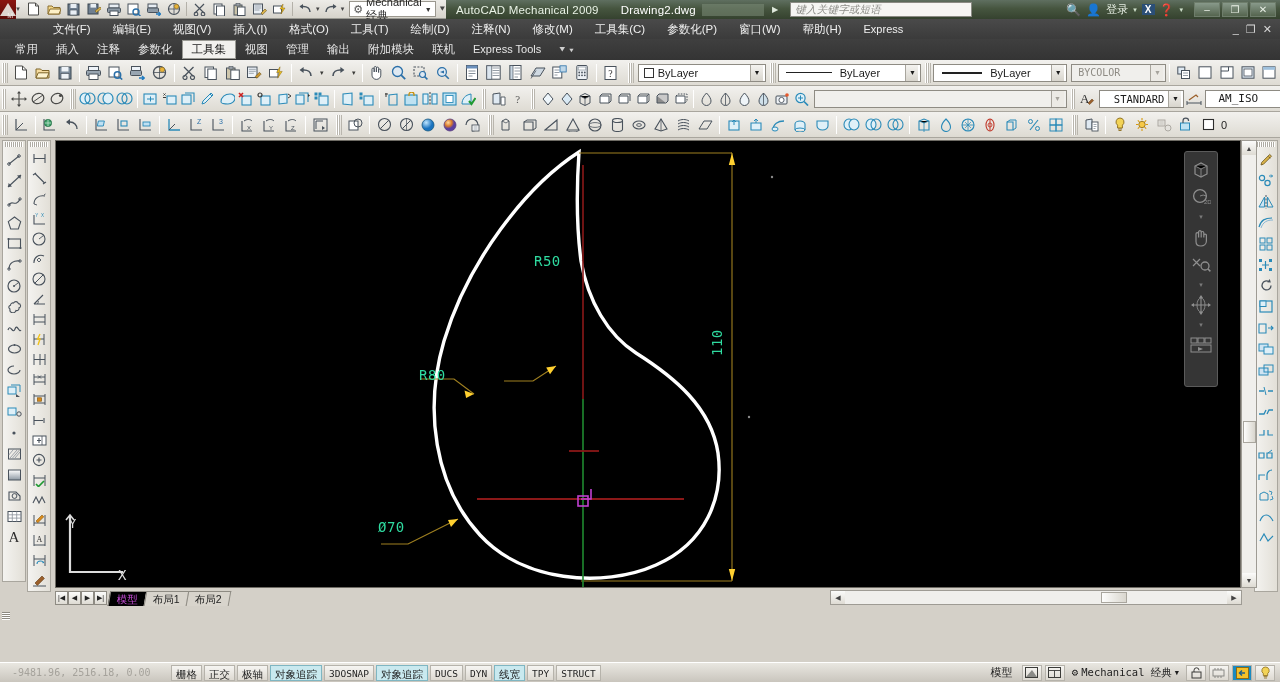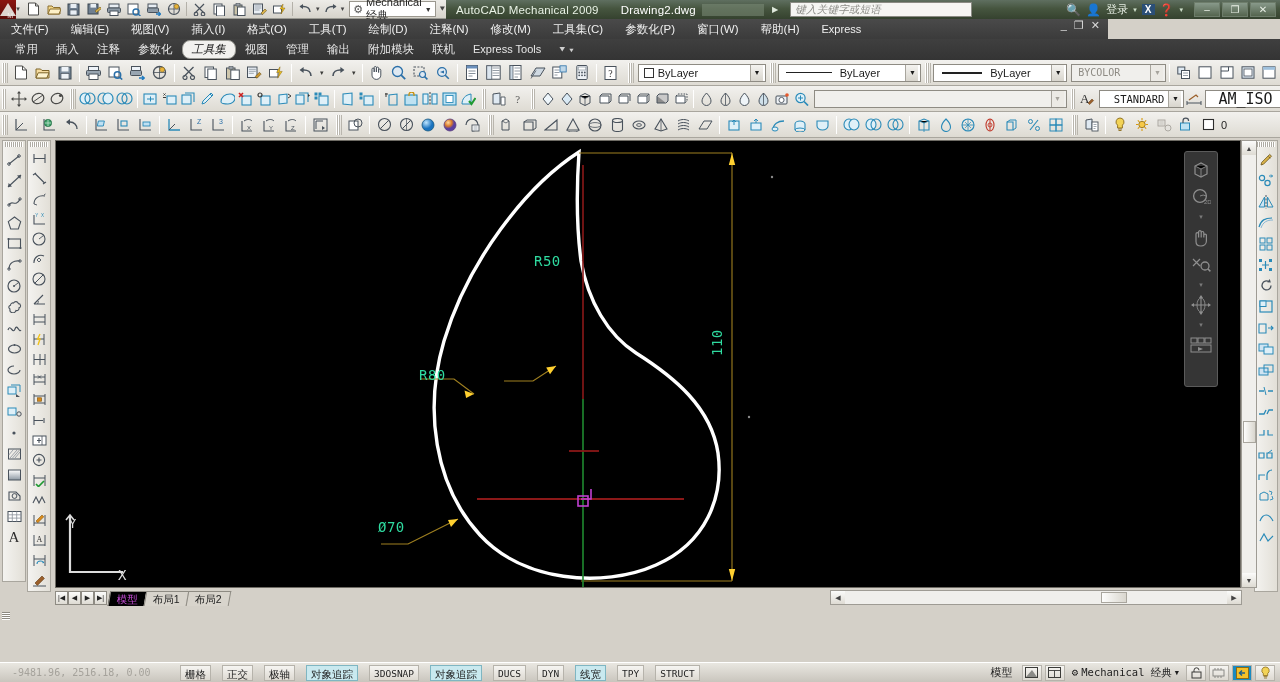--- a/index.html
+++ b/index.html
@@ -40,32 +40,32 @@
   .tb-arrow{ margin-left:8px; font-size:8px;color:#dfe9dc;}
   .searchbox{ margin-left:12px; width:182px;height:15px;background:#f6f6f3;border:1px solid #8b8b84;
     font-size:10.5px;color:#8d8d88; font-style:italic; display:flex;align-items:center;padding-left:4px;}
   .tb-right{ display:flex;align-items:center; gap:5px; padding-right:4px; }
   .tb-ic{ color:#e4ece1;font-size:12px; }
   .wbtns{ display:flex;align-items:center;gap:2px;margin-left:6px;}
   .wbtn{ width:26px;height:15px;background:linear-gradient(to bottom,#88998a,#55654f);
     border:1px solid #6e7d6b; color:#e8efe5;font-size:10px;display:flex;align-items:center;justify-content:center;}
 
   
-  .menubar{ position:absolute; left:0; top:19px; width:1108px;height:20px;
+  .menubar{ position:absolute; left:0; top:19px; width:1280px;height:20px;
     background:linear-gradient(to bottom,#4a4a4a,#3b3b3b);
-    display:flex;}
+    display:flex;align-items:center; padding-left:42px; }
   .menubar .mi{ color:#efefef;font-size:11.5px; padding:0 11px; line-height:20px; }
   .menubar .mi.en{ font-size:11px; }
   .menubar .mwin{ margin-left:auto; color:#d8d8d8; font-size:11px; padding-right:6px; letter-spacing:2px;}
 
   
   .ribtabs{ position:absolute;left:0;top:39px;width:1280px;height:21px;
     background:linear-gradient(to bottom,#3f3f3f,#343434); display:flex;align-items:center;padding-left:6px;}
   .ribtabs .rt{ color:#e6e6e6;font-size:11.5px;padding:0 9px;line-height:19px;}
-  .ribtabs .rt.active{ background:#f2f1ee;color:#1a1a1a; border:1px solid #9a9a94; border-radius:8px; line-height:17px;font-style:italic;}
+  .ribtabs .rt.active{ background:#f2f1ee;color:#1a1a1a; border:1px solid #9a9a94; border-radius:0; line-height:17px;}
   .ribtabs .rt.en{ font-size:11px; }
   .ribtabs .drop{ margin-left:8px; color:#cfcfcf;font-size:10px; }
 
   
   .tbrow{ position:absolute;left:0;width:1280px;height:26px;
     background:linear-gradient(to bottom,#f2f1ee,#dedbd3); display:flex;align-items:center;
     border-bottom:1px solid #a9a69e;}
   .r1{ top:60px; } .r2{ top:86px; } .r3{ top:112px; }
   .grip{ width:6px;height:20px; margin:0 2px;
     background:repeating-linear-gradient(to right,#b9b6ae 0 1px,#fff 1px 2px,#b9b6ae 2px 3px,transparent 3px 4px);
@@ -147,21 +147,21 @@
     background:repeating-linear-gradient(to bottom,#8e8b83 0 1px,#fff 1px 2px);}
   .cmdtext{ position:absolute;left:14px;top:611px;width:1250px;height:28px;
     font-family:"DejaVu Sans Mono",monospace;font-size:11.5px;color:#1440d6;line-height:14px;}
   .cmdinputwrap{ position:absolute;left:14px;top:645px;width:1255px;height:15px;
     background:#d4d0c8;border-top:1px solid #fff;}
   .cmdprompt{ font-family:"DejaVu Sans Mono",monospace;font-size:11.5px;color:#c04ad0;line-height:15px;}
 
   
   .statusbar{ position:absolute;left:0;top:662px;width:1280px;height:20px;
     background:linear-gradient(to bottom,#e9e7e1,#c9c5bd); border-top:1px solid #fff;
-    display:flex;align-items:center;gap:9px; }
+    display:flex;align-items:center; }
   .coords{ width:170px;padding-left:12px;font-family:"DejaVu Sans Mono",monospace;font-size:10px;color:#a5a29b;}
   .sbtn{ height:16px;padding:0 4px; margin:0 1px; font-size:10.5px; line-height:16px; color:#1e1e1e;
     border:1px solid #b6b3ab; background:linear-gradient(to bottom,#f6f5f2,#ddd9d1);}
   .sbtn.on{ background:#c9e9ef; border:1px solid #7fb6c2; }
   .sbtn.en{ font-family:"DejaVu Sans Mono",monospace; font-size:9.5px; }
   .sfill{ flex:1; }
   .sb-right{ display:flex;align-items:center;gap:3px;padding-right:5px;}
   .sic{ width:20px;height:16px;display:flex;align-items:center;justify-content:center;font-size:11px;color:#3b3b38;
     border:1px solid #b6b3ab;background:linear-gradient(to bottom,#f6f5f2,#ddd9d1);}
   .smodel{ font-size:11px;color:#1e1e1e;padding:0 6px;}
@@ -850,21 +850,21 @@
       <span style="margin-left:12px;font-family:'DejaVu Sans Mono',monospace;font-size:10.5px">STANDARD</span>
       <span class="arw">▼</span>
     </span>
     <span class="tbtn">
         <svg width="16" height="14" viewBox="0 0 16 14">
           <path d="M1 11h14M1 9v4M15 9v4" stroke="#49525c" stroke-width="1"></path>
           <path d="M3 8l7-5 2 2" fill="none" stroke="#9b5f2a" stroke-width="1.2"></path>
         </svg>
       </span>
     <span class="combo" style="width:86px;margin-left:2px;border-right:none">
-      <span style="margin-left:10px;font-family:'DejaVu Sans Mono',monospace;font-size:15px">AM_ISO</span>
+      <span style="margin-left:10px;font-family:'DejaVu Sans Mono',monospace;font-size:11px">AM_ISO</span>
     </span>
   </div>
 
   <div class="tbrow r3">
     <span class="grip"></span>
     <span class="tbtn">
         <svg width="15" height="14" viewBox="0 0 15 14">
           <path d="M2 1v11h11" fill="none" stroke="#49525c" stroke-width="1.2"></path>
           <path d="M2 12L9 5" stroke="#49525c" stroke-width="1"></path>
         </svg>

